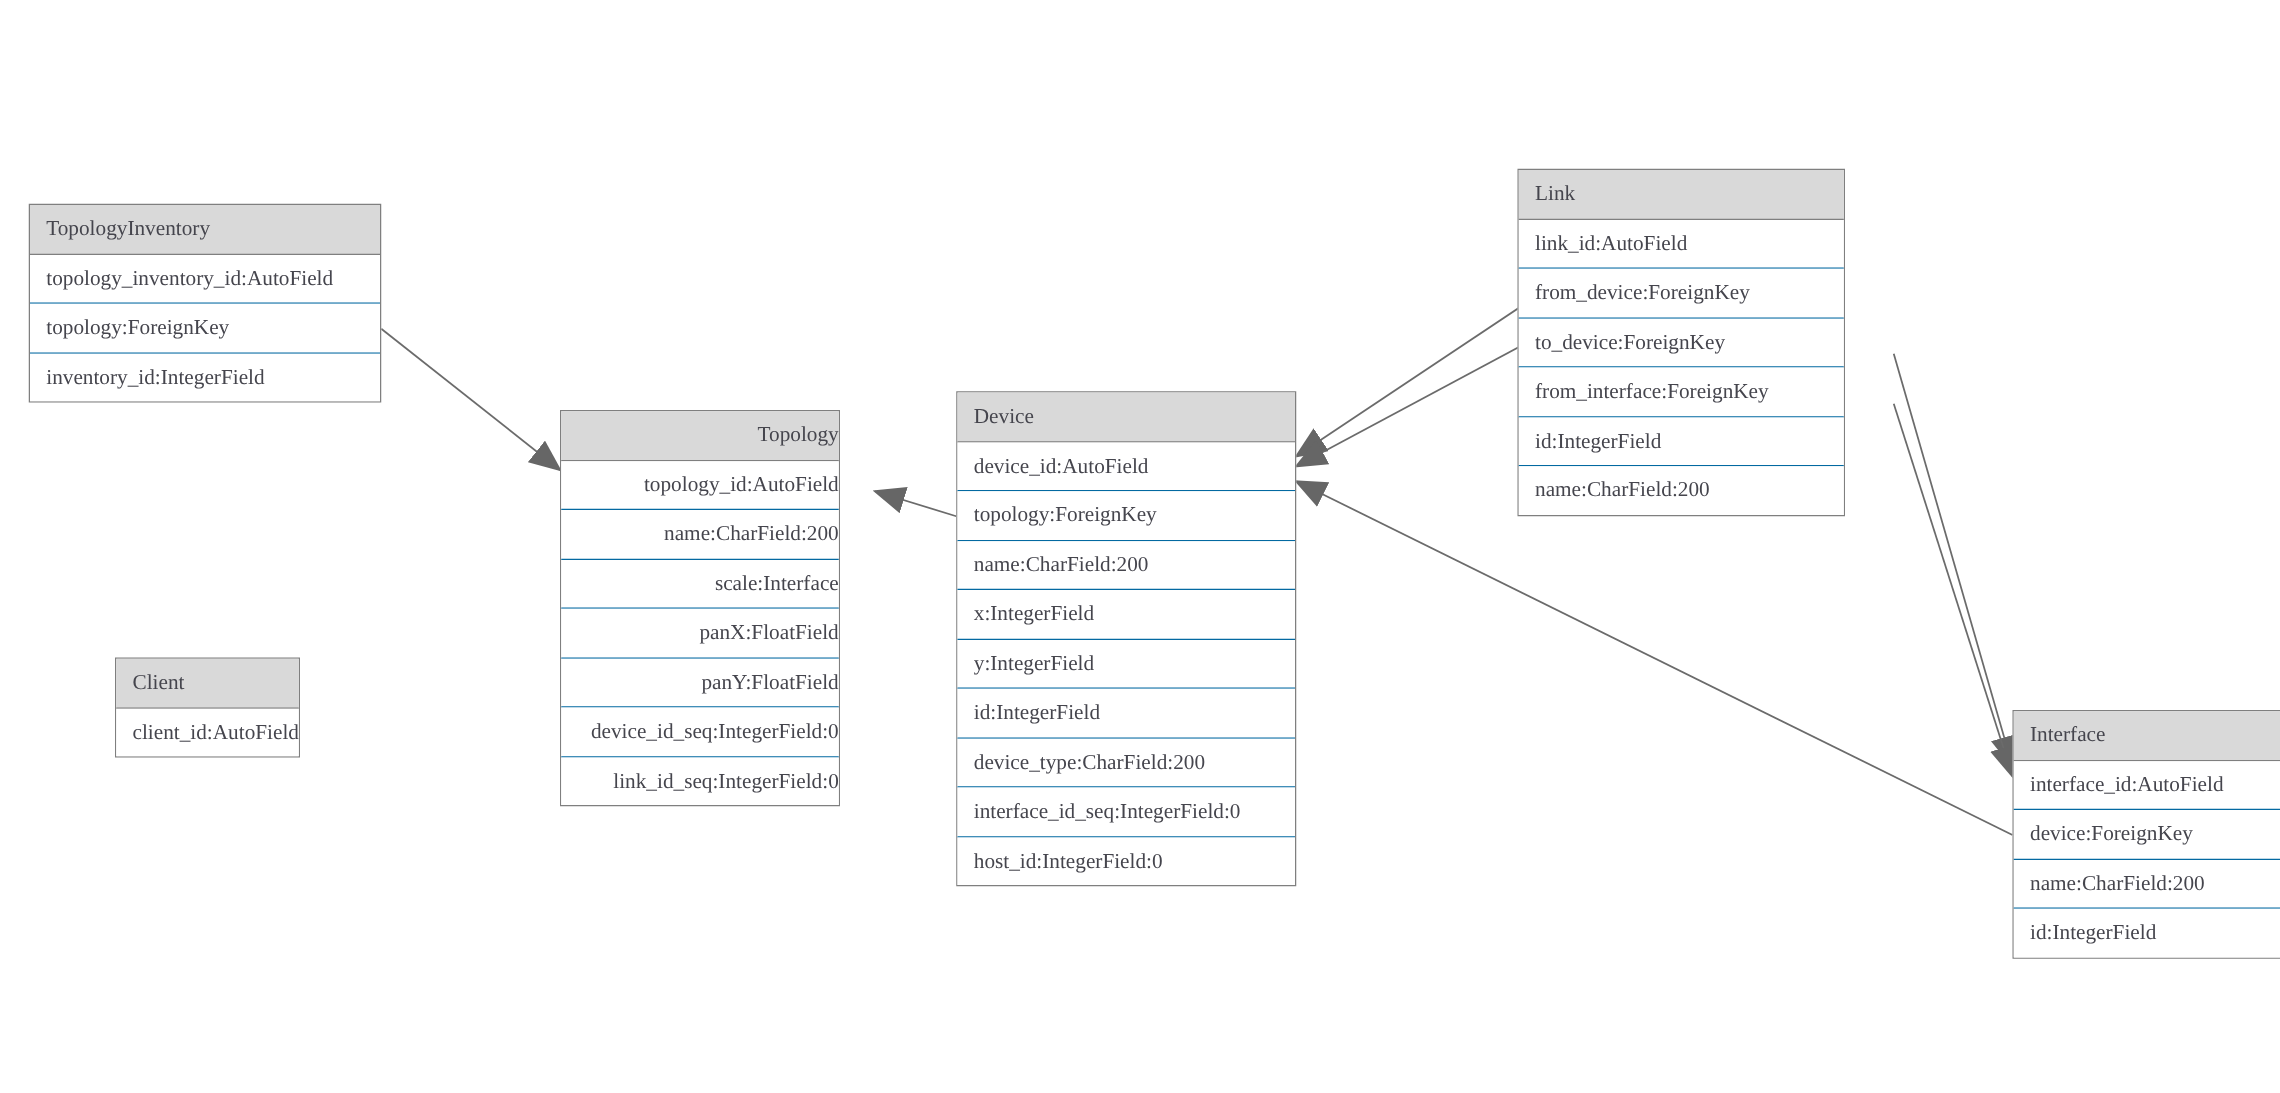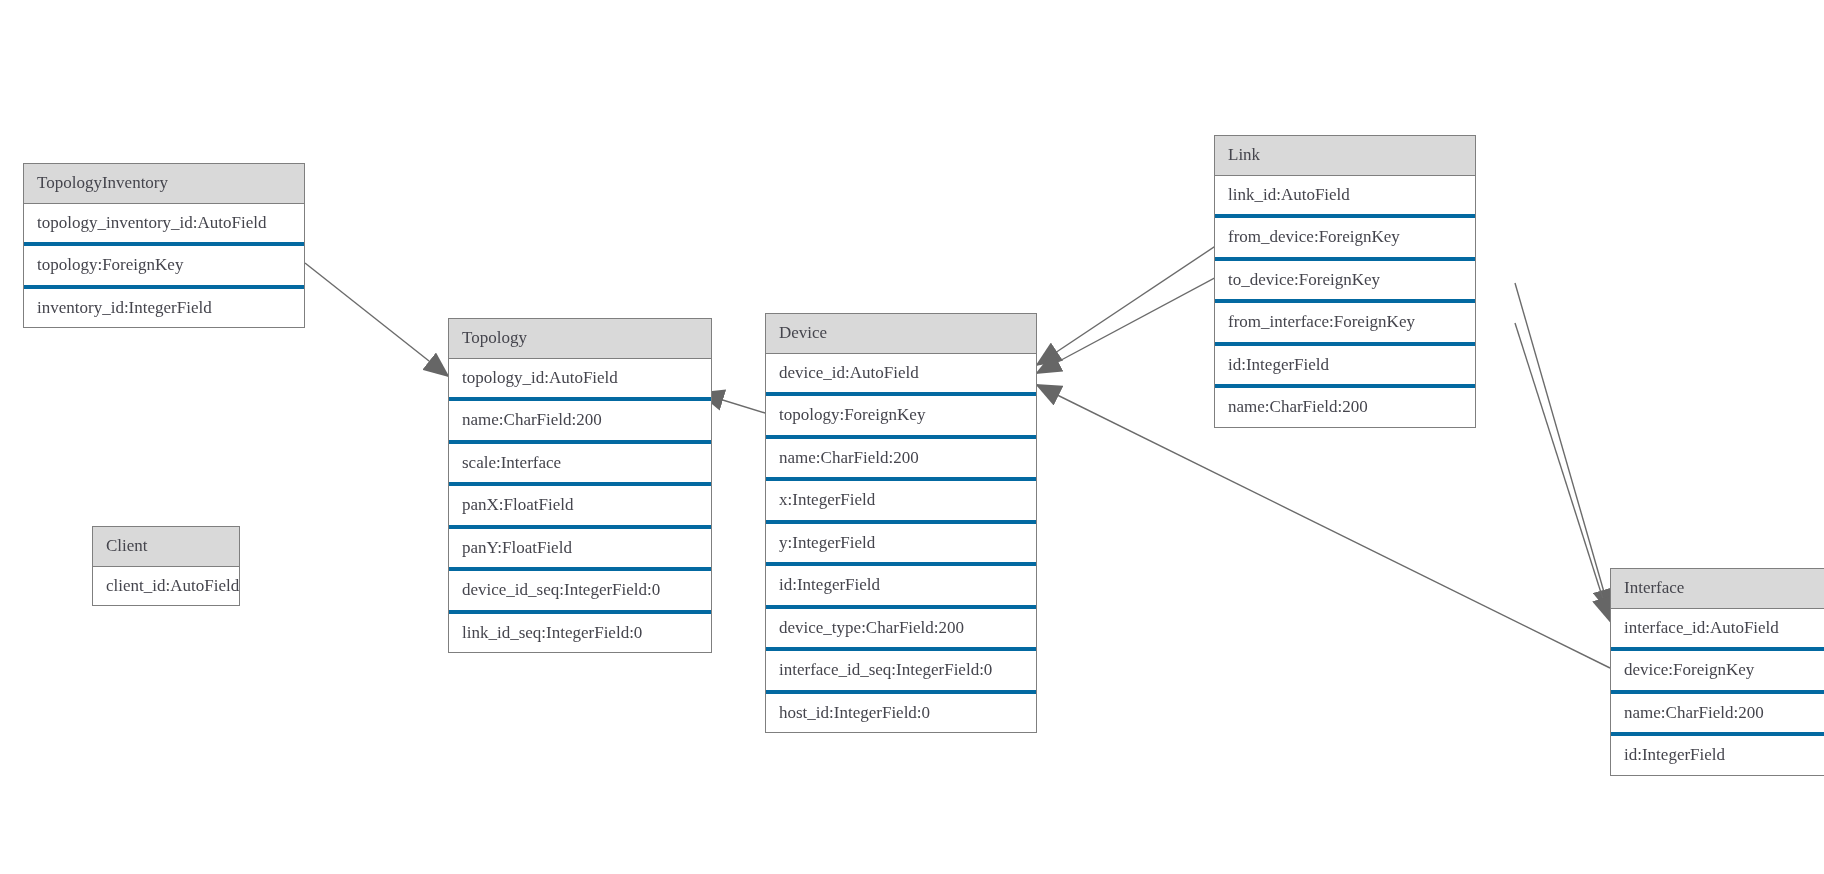--- a/index.html
+++ b/index.html
@@ -38,21 +38,21 @@
     line-height: 38.5px;
     padding-left: 13px;
     white-space: nowrap;
     overflow: hidden;
   }
   .entity-row {
     background: #ffffff;
     height: 38.5px;
     line-height: 38.5px;
     padding-left: 13px;
-    border-bottom: 4px solid #0369a1;
+    border-bottom: 1px solid #0369a1;
     white-space: nowrap;
     overflow: hidden;
   }
   .entity-row:last-child {
     border-bottom: none;
   }
 </style>
 </head>
 <body>
 
@@ -77,21 +77,21 @@
       <div class="entity" style="left: 23px; top: 163px; width: 282px;">
         <div class="entity-header">TopologyInventory</div>
         <div class="entity-row">topology_inventory_id:AutoField</div>
         <div class="entity-row">topology:ForeignKey</div>
         <div class="entity-row">inventory_id:IntegerField</div>
       </div>
       <div class="entity" style="left: 92px; top: 526px; width: 148px;">
         <div class="entity-header">Client</div>
         <div class="entity-row">client_id:AutoField</div>
       </div>
-      <div class="entity" style="left: 448px; top: 318px; width: 264px;">
+      <div class="entity" style="left: 448px; top: 328px; width: 224px; text-align: right;">
         <div class="entity-header">Topology</div>
         <div class="entity-row">topology_id:AutoField</div>
         <div class="entity-row">name:CharField:200</div>
         <div class="entity-row">scale:Interface</div>
         <div class="entity-row">panX:FloatField</div>
         <div class="entity-row">panY:FloatField</div>
         <div class="entity-row">device_id_seq:IntegerField:0</div>
         <div class="entity-row">link_id_seq:IntegerField:0</div>
       </div>
       <div class="entity" style="left: 765px; top: 313px; width: 272px;">

